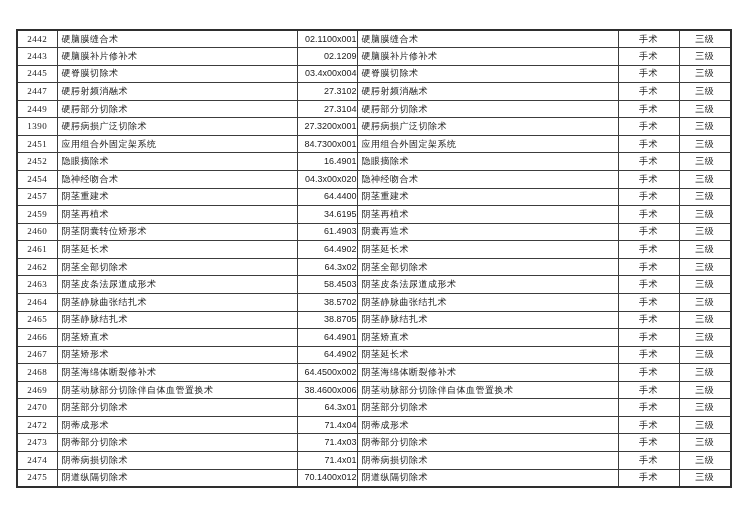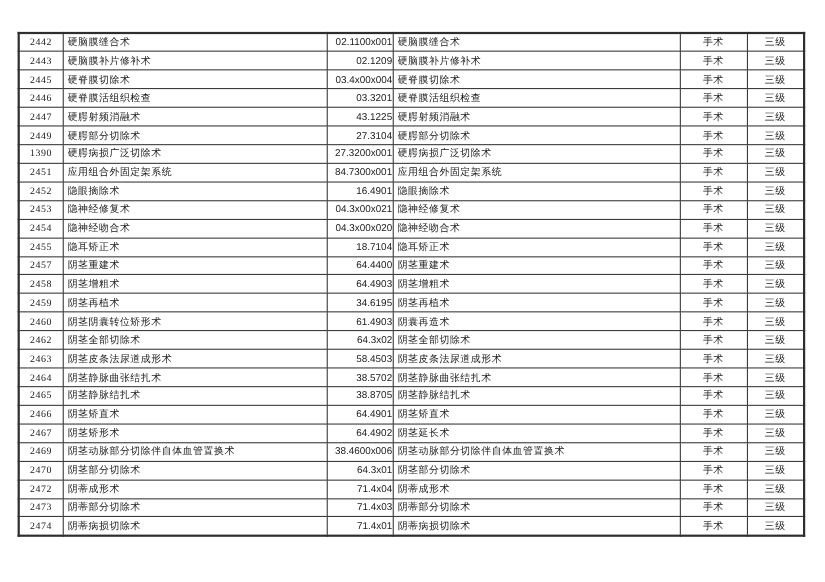--- a/index.html
+++ b/index.html
@@ -87,31 +87,23 @@
       </tr>
         <tr>
         <td class="c-no">2445</td>
         <td class="c-name">硬脊膜切除术</td>
         <td class="c-code">03.4x00x004</td>
         <td class="c-std">硬脊膜切除术</td>
         <td class="c-cat">手术</td>
         <td class="c-lvl">三级</td>
       </tr>
         <tr>
-        <td class="c-no">2446</td>
-        <td class="c-name">硬脊膜活组织检查</td>
-        <td class="c-code">03.3201</td>
-        <td class="c-std">硬脊膜活组织检查</td>
-        <td class="c-cat">手术</td>
-        <td class="c-lvl">三级</td>
-      </tr>
-        <tr>
         <td class="c-no">2447</td>
         <td class="c-name">硬腭射频消融术</td>
-        <td class="c-code">43.1225</td>
+        <td class="c-code">27.3102</td>
         <td class="c-std">硬腭射频消融术</td>
         <td class="c-cat">手术</td>
         <td class="c-lvl">三级</td>
       </tr>
         <tr>
         <td class="c-no">2449</td>
         <td class="c-name">硬腭部分切除术</td>
         <td class="c-code">27.3104</td>
         <td class="c-std">硬腭部分切除术</td>
         <td class="c-cat">手术</td>
@@ -135,76 +127,60 @@
       </tr>
         <tr>
         <td class="c-no">2452</td>
         <td class="c-name">隐眼摘除术</td>
         <td class="c-code">16.4901</td>
         <td class="c-std">隐眼摘除术</td>
         <td class="c-cat">手术</td>
         <td class="c-lvl">三级</td>
       </tr>
         <tr>
-        <td class="c-no">2453</td>
-        <td class="c-name">隐神经修复术</td>
-        <td class="c-code">04.3x00x021</td>
-        <td class="c-std">隐神经修复术</td>
-        <td class="c-cat">手术</td>
-        <td class="c-lvl">三级</td>
-      </tr>
-        <tr>
         <td class="c-no">2454</td>
         <td class="c-name">隐神经吻合术</td>
         <td class="c-code">04.3x00x020</td>
         <td class="c-std">隐神经吻合术</td>
         <td class="c-cat">手术</td>
         <td class="c-lvl">三级</td>
       </tr>
         <tr>
-        <td class="c-no">2455</td>
-        <td class="c-name">隐耳矫正术</td>
-        <td class="c-code">18.7104</td>
-        <td class="c-std">隐耳矫正术</td>
-        <td class="c-cat">手术</td>
-        <td class="c-lvl">三级</td>
-      </tr>
-        <tr>
         <td class="c-no">2457</td>
         <td class="c-name">阴茎重建术</td>
         <td class="c-code">64.4400</td>
         <td class="c-std">阴茎重建术</td>
         <td class="c-cat">手术</td>
         <td class="c-lvl">三级</td>
       </tr>
         <tr>
-        <td class="c-no">2458</td>
-        <td class="c-name">阴茎增粗术</td>
-        <td class="c-code">64.4903</td>
-        <td class="c-std">阴茎增粗术</td>
-        <td class="c-cat">手术</td>
-        <td class="c-lvl">三级</td>
-      </tr>
-        <tr>
         <td class="c-no">2459</td>
         <td class="c-name">阴茎再植术</td>
         <td class="c-code">34.6195</td>
         <td class="c-std">阴茎再植术</td>
         <td class="c-cat">手术</td>
         <td class="c-lvl">三级</td>
       </tr>
         <tr>
         <td class="c-no">2460</td>
         <td class="c-name">阴茎阴囊转位矫形术</td>
         <td class="c-code">61.4903</td>
         <td class="c-std">阴囊再造术</td>
         <td class="c-cat">手术</td>
         <td class="c-lvl">三级</td>
       </tr>
         <tr>
+        <td class="c-no">2461</td>
+        <td class="c-name">阴茎延长术</td>
+        <td class="c-code">64.4902</td>
+        <td class="c-std">阴茎延长术</td>
+        <td class="c-cat">手术</td>
+        <td class="c-lvl">三级</td>
+      </tr>
+        <tr>
         <td class="c-no">2462</td>
         <td class="c-name">阴茎全部切除术</td>
         <td class="c-code">64.3x02</td>
         <td class="c-std">阴茎全部切除术</td>
         <td class="c-cat">手术</td>
         <td class="c-lvl">三级</td>
       </tr>
         <tr>
         <td class="c-no">2463</td>
         <td class="c-name">阴茎皮条法尿道成形术</td>
@@ -239,20 +215,28 @@
       </tr>
         <tr>
         <td class="c-no">2467</td>
         <td class="c-name">阴茎矫形术</td>
         <td class="c-code">64.4902</td>
         <td class="c-std">阴茎延长术</td>
         <td class="c-cat">手术</td>
         <td class="c-lvl">三级</td>
       </tr>
         <tr>
+        <td class="c-no">2468</td>
+        <td class="c-name">阴茎海绵体断裂修补术</td>
+        <td class="c-code">64.4500x002</td>
+        <td class="c-std">阴茎海绵体断裂修补术</td>
+        <td class="c-cat">手术</td>
+        <td class="c-lvl">三级</td>
+      </tr>
+        <tr>
         <td class="c-no">2469</td>
         <td class="c-name">阴茎动脉部分切除伴自体血管置换术</td>
         <td class="c-code">38.4600x006</td>
         <td class="c-std">阴茎动脉部分切除伴自体血管置换术</td>
         <td class="c-cat">手术</td>
         <td class="c-lvl">三级</td>
       </tr>
         <tr>
         <td class="c-no">2470</td>
         <td class="c-name">阴茎部分切除术</td>
@@ -275,18 +259,26 @@
         <td class="c-code">71.4x03</td>
         <td class="c-std">阴蒂部分切除术</td>
         <td class="c-cat">手术</td>
         <td class="c-lvl">三级</td>
       </tr>
         <tr>
         <td class="c-no">2474</td>
         <td class="c-name">阴蒂病损切除术</td>
         <td class="c-code">71.4x01</td>
         <td class="c-std">阴蒂病损切除术</td>
+        <td class="c-cat">手术</td>
+        <td class="c-lvl">三级</td>
+      </tr>
+        <tr>
+        <td class="c-no">2475</td>
+        <td class="c-name">阴道纵隔切除术</td>
+        <td class="c-code">70.1400x012</td>
+        <td class="c-std">阴道纵隔切除术</td>
         <td class="c-cat">手术</td>
         <td class="c-lvl">三级</td>
       </tr>
       </tbody>
   </table>
 </div>
 
 </body></html>

